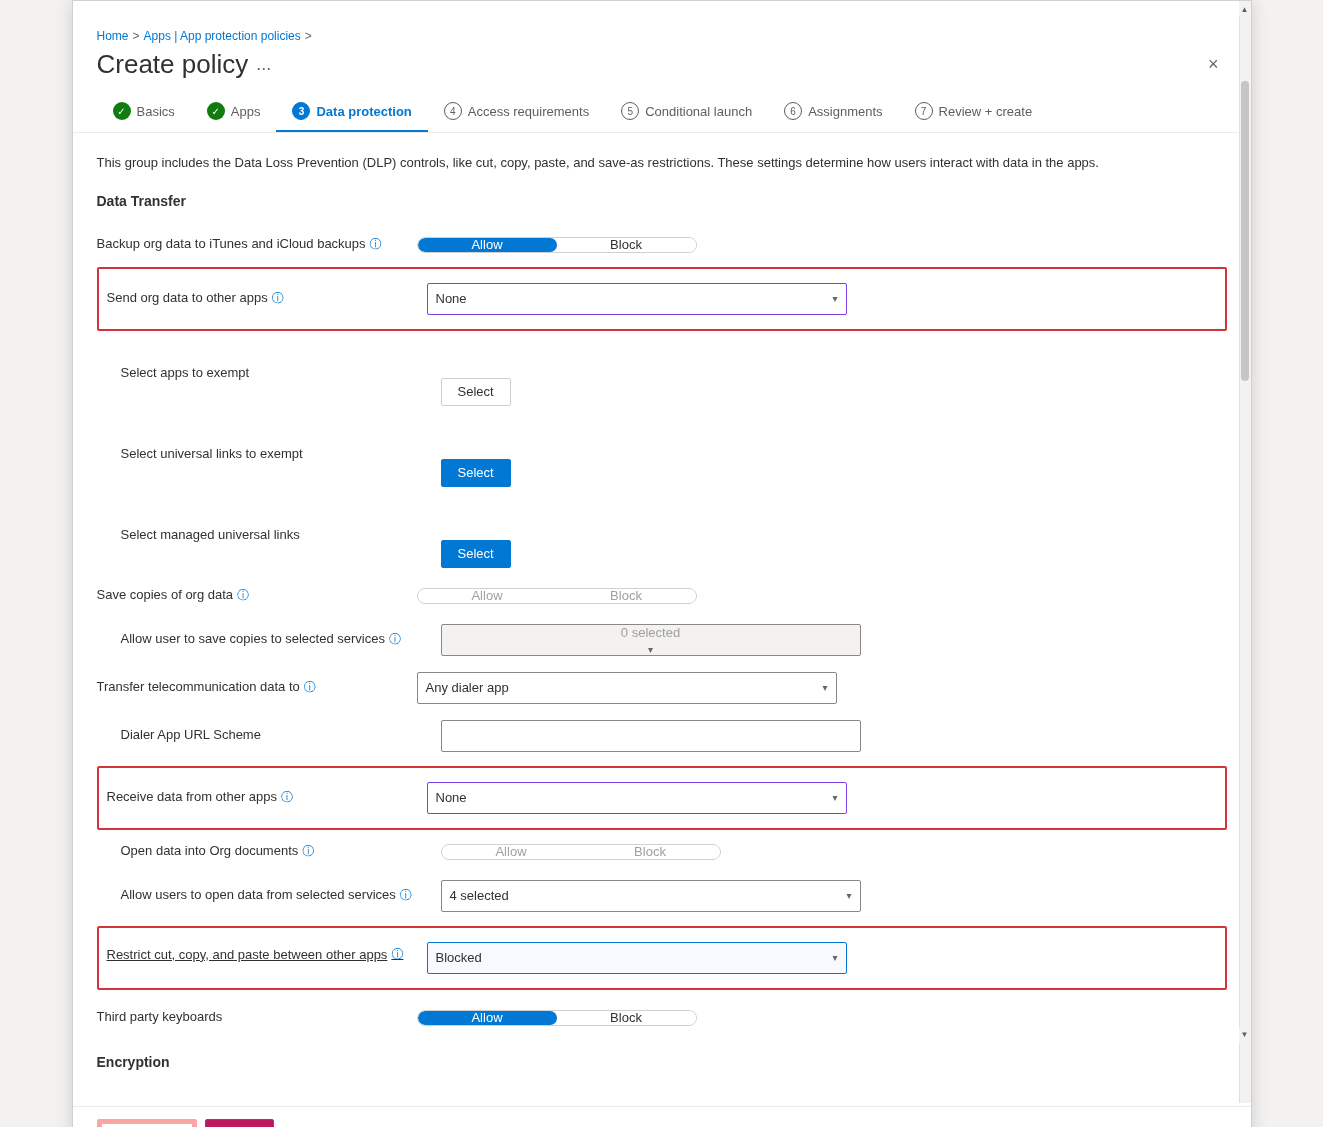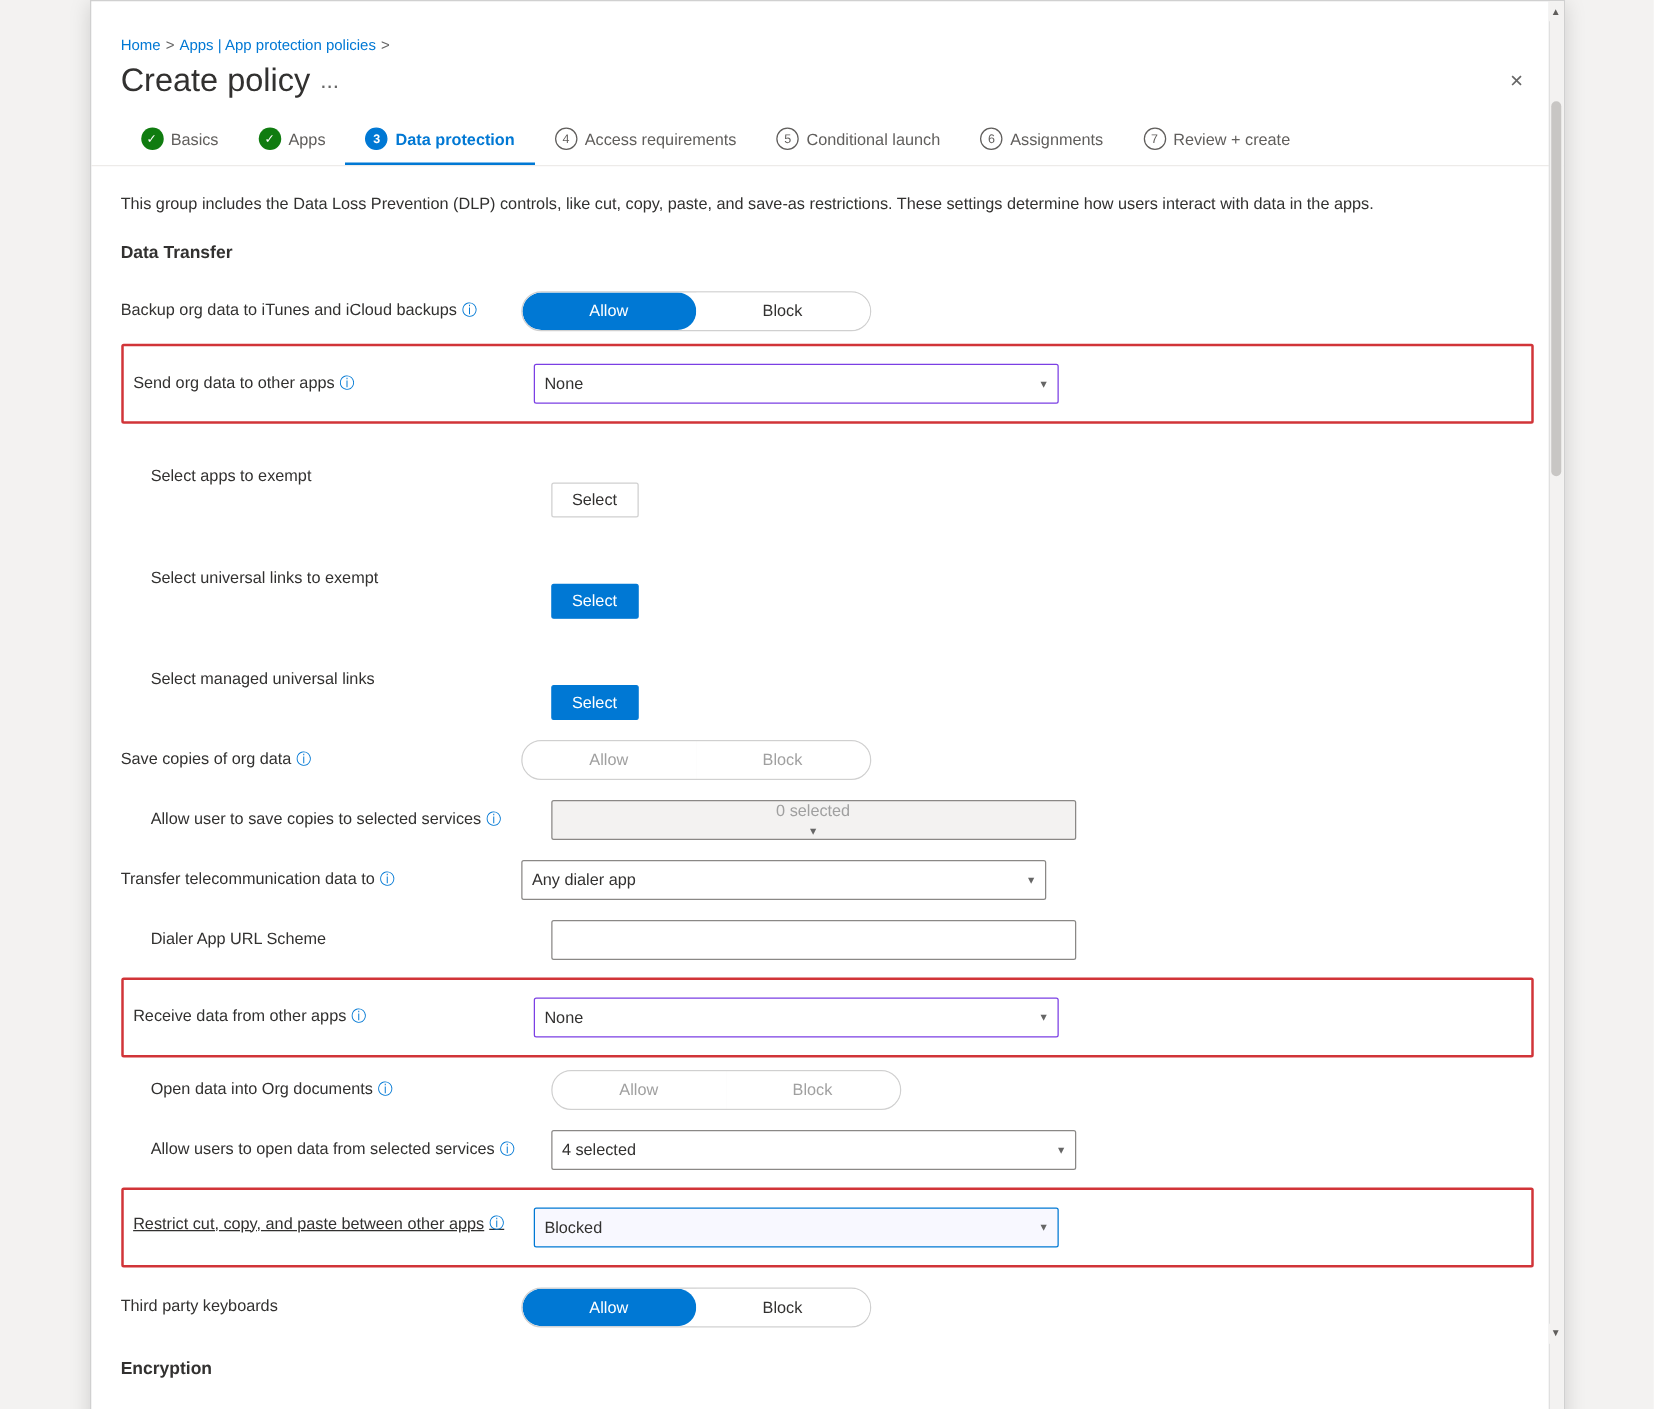--- a/index.html
+++ b/index.html
@@ -155,21 +155,21 @@
       flex: 1;
       max-width: 460px;
     }
     
     .toggle-group {
       display: flex;
       border-radius: 20px;
       overflow: hidden;
       border: 1px solid #d0d0d0;
       width: 280px;
-      height: 32px;
+      height: 16px;
     }
     .toggle-btn {
       flex: 1;
       border: none;
       background: #fff;
       cursor: pointer;
       font-size: 13px;
       color: #323130;
       display: flex;
       align-items: center;

